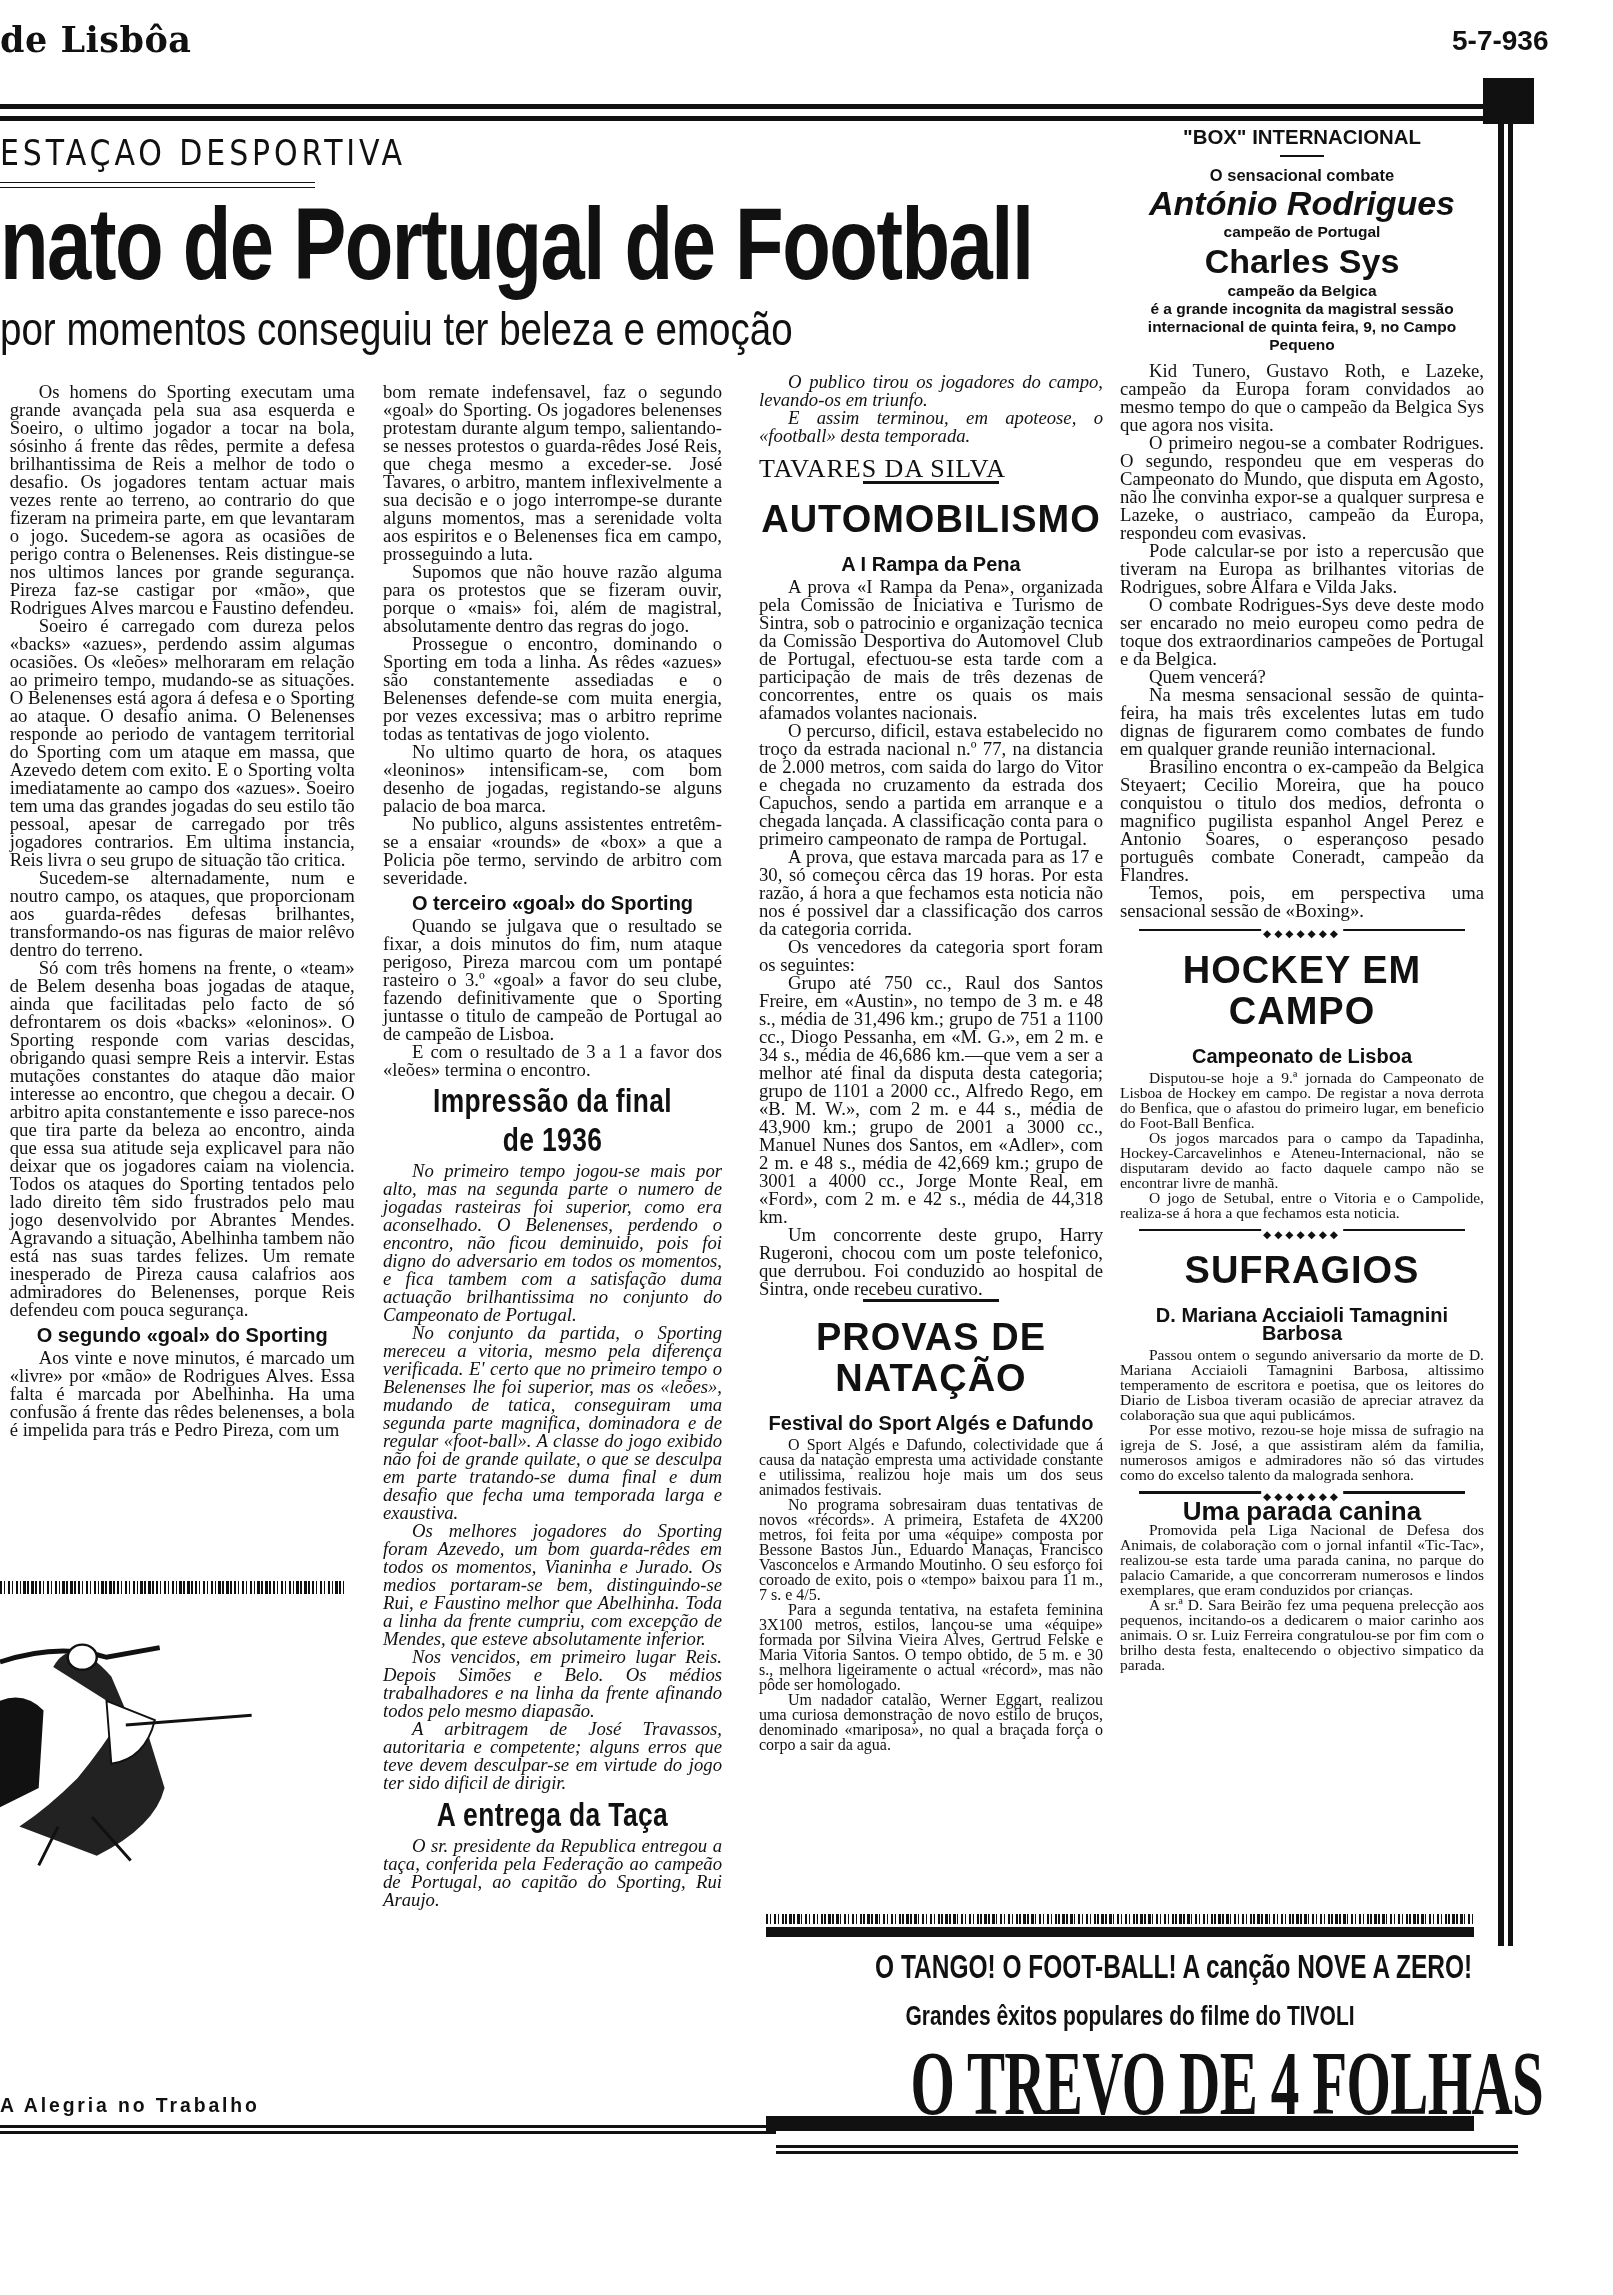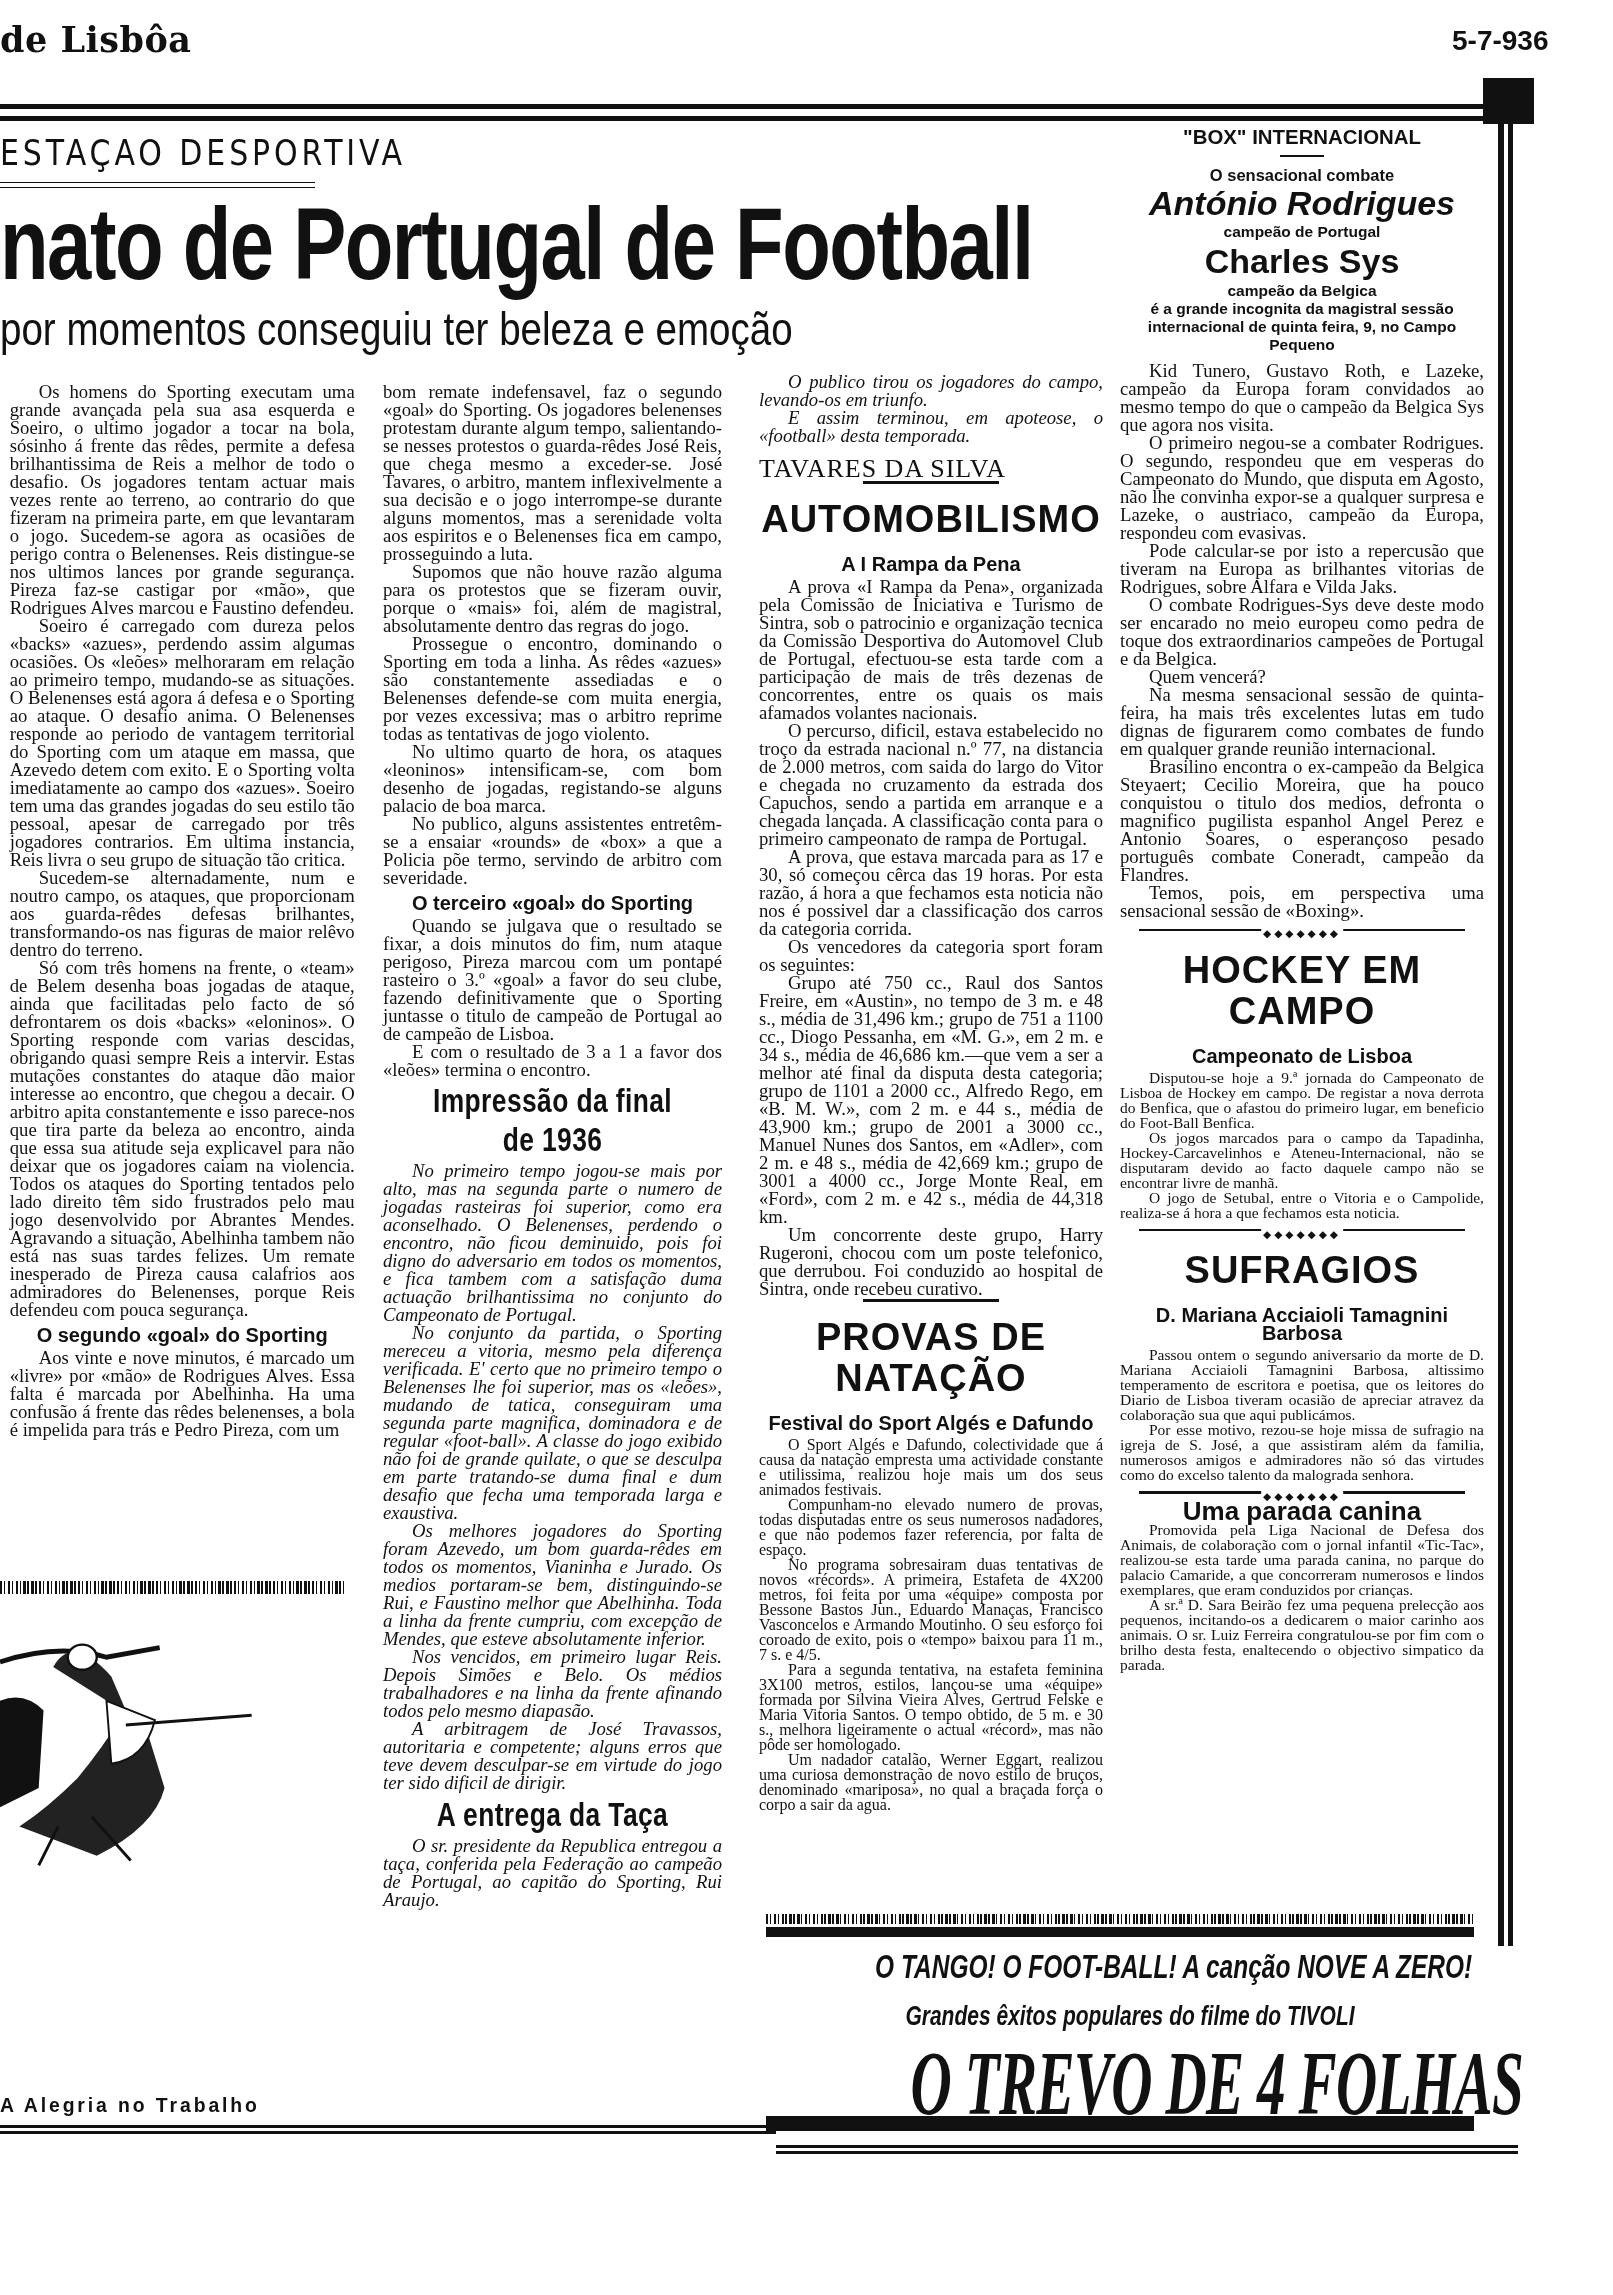--- a/index.html
+++ b/index.html
@@ -21,21 +21,21 @@
   .bighead2{font-family:"Liberation Sans",sans-serif;font-weight:bold;text-align:center;font-size:38px;line-height:41px;margin:15px 0;letter-spacing:1px;}
   .sign{text-align:left;padding-right:58px;font-size:26px;letter-spacing:1px;margin:14.5px 0 3.9px 0;}
   .shortrule{width:136px;height:2.4px;background:#111;margin:1.9px auto 3.9px auto;}
   .ornrule{position:relative;height:10.7px;margin:4.8px 19.4px;}
   .ornrule:before{content:"";position:absolute;left:0;right:0;top:4.4px;height:2.4px;background:#111;}
   .ornrule span{position:absolute;left:50%;top:0;transform:translateX(-50%);font-size:10.7px;letter-spacing:2.9px;background:#fff;padding:0 1.9px;}
   .boxcol{text-align:center;font-family:"Liberation Sans",sans-serif;font-weight:bold;}
   .vrule{background:#111;}
   .illus{left:0;top:1604px;width:271px;height:271px;}
   .caption{left:0;top:2094px;font-family:"Liberation Sans",sans-serif;font-weight:bold;font-size:19.4px;letter-spacing:2.9px;}
-  .ad{left:776px;top:1929px;width:708px;text-align:center;font-family:"Liberation Sans",sans-serif;font-weight:bold;font-style:italic;}
+  .ad{left:776px;top:1929px;width:708px;text-align:center;font-family:"Liberation Sans",sans-serif;font-weight:bold;}
   .ad .l1{font-size:34px;line-height:44px;transform:scaleX(0.72);white-space:nowrap;}
   .ad .l2{font-size:28px;line-height:37px;transform:scaleX(0.75);white-space:nowrap;}
   .ad .l3{font-family:"Liberation Serif",serif;font-size:92px;line-height:92px;transform:scaleX(0.62);white-space:nowrap;letter-spacing:-1px;}
   .barcode{height:12.6px;background:repeating-linear-gradient(90deg,#111 0 2.4px,#fff 2.4px 3.9px,#111 3.9px 5.3px,#fff 5.3px 7.8px);}
 </style>
 </head>
 <body>
 
 <div class="abs masthead">de Lisbôa</div>
 <div class="abs date">5-7-936</div>
@@ -103,21 +103,20 @@
   <p>O percurso, dificil, estava estabelecido no troço da estrada nacional n.º 77, na distancia de 2.000 metros, com saida do largo do Vitor e chegada no cruzamento da estrada dos Capuchos, sendo a partida em arranque e a chegada lançada. A classificação conta para o primeiro campeonato de rampa de Portugal.</p>
   <p>A prova, que estava marcada para as 17 e 30, só começou cêrca das 19 horas. Por esta razão, á hora a que fechamos esta noticia não nos é possivel dar a classificação dos carros da categoria corrida.</p>
   <p>Os vencedores da categoria sport foram os seguintes:</p>
   <p>Grupo até 750 cc., Raul dos Santos Freire, em «Austin», no tempo de 3 m. e 48 s., média de 31,496 km.; grupo de 751 a 1100 cc., Diogo Pessanha, em «M. G.», em 2 m. e 34 s., média de 46,686 km.—que vem a ser a melhor até final da disputa desta categoria; grupo de 1101 a 2000 cc., Alfredo Rego, em «B. M. W.», com 2 m. e 44 s., média de 43,900 km.; grupo de 2001 a 3000 cc., Manuel Nunes dos Santos, em «Adler», com 2 m. e 48 s., média de 42,669 km.; grupo de 3001 a 4000 cc., Jorge Monte Real, em «Ford», com 2 m. e 42 s., média de 44,318 km.</p>
   <p>Um concorrente deste grupo, Harry Rugeroni, chocou com um poste telefonico, que derrubou. Foi conduzido ao hospital de Sintra, onde recebeu curativo.</p>
   <div class="shortrule"></div>
   <div class="bighead2">PROVAS DE NATAÇÃO</div>
   <div class="subh">Festival do Sport Algés e Dafundo</div>
   <div style="font-size:16px;line-height:15px;">
     <p>O Sport Algés e Dafundo, colectividade que á causa da natação empresta uma actividade constante e utilissima, realizou hoje mais um dos seus animados festivais.</p>
-    <p>Compunham-no elevado numero de provas, todas disputadas entre os seus numerosos nadadores, e que não podemos fazer referencia, por falta de espaço.</p>
     <p>No programa sobresairam duas tentativas de novos «récords». A primeira, Estafeta de 4X200 metros, foi feita por uma «équipe» composta por Bessone Bastos Jun., Eduardo Manaças, Francisco Vasconcelos e Armando Moutinho. O seu esforço foi coroado de exito, pois o «tempo» baixou para 11 m., 7 s. e 4/5.</p>
     <p>Para a segunda tentativa, na estafeta feminina 3X100 metros, estilos, lançou-se uma «équipe» formada por Silvina Vieira Alves, Gertrud Felske e Maria Vitoria Santos. O tempo obtido, de 5 m. e 30 s., melhora ligeiramente o actual «récord», mas não pôde ser homologado.</p>
     <p>Um nadador catalão, Werner Eggart, realizou uma curiosa demonstração de novo estilo de bruços, denominado «mariposa», no qual a braçada força o corpo a sair da agua.</p>
   </div>
 </div>
 
 <div class="col" style="left:1120px;top:128px;width:364px;">
   <div class="boxcol" style="font-size:20.4px;">"BOX" INTERNACIONAL</div>
   <div class="shortrule" style="width:44px;margin:8.7px auto;"></div>
   <div class="boxcol" style="font-size:16.5px;">O sensacional combate</div>

